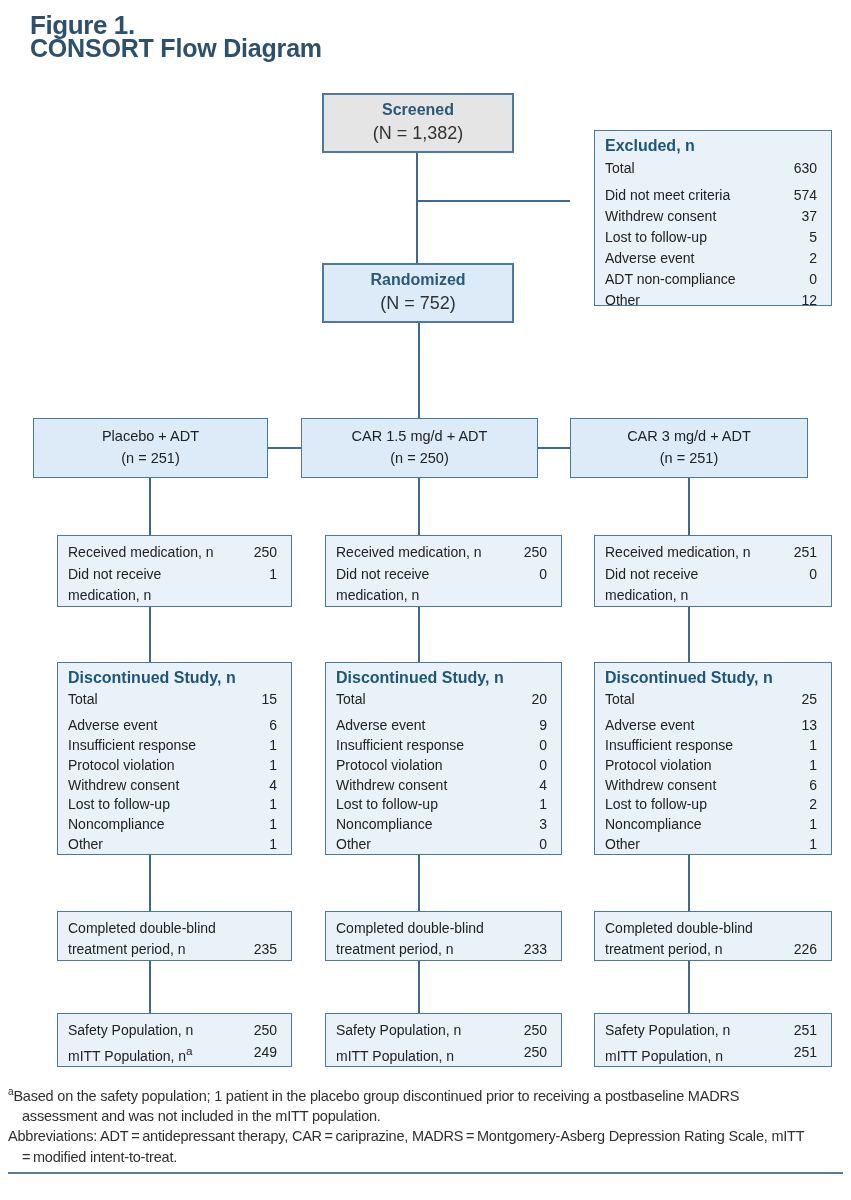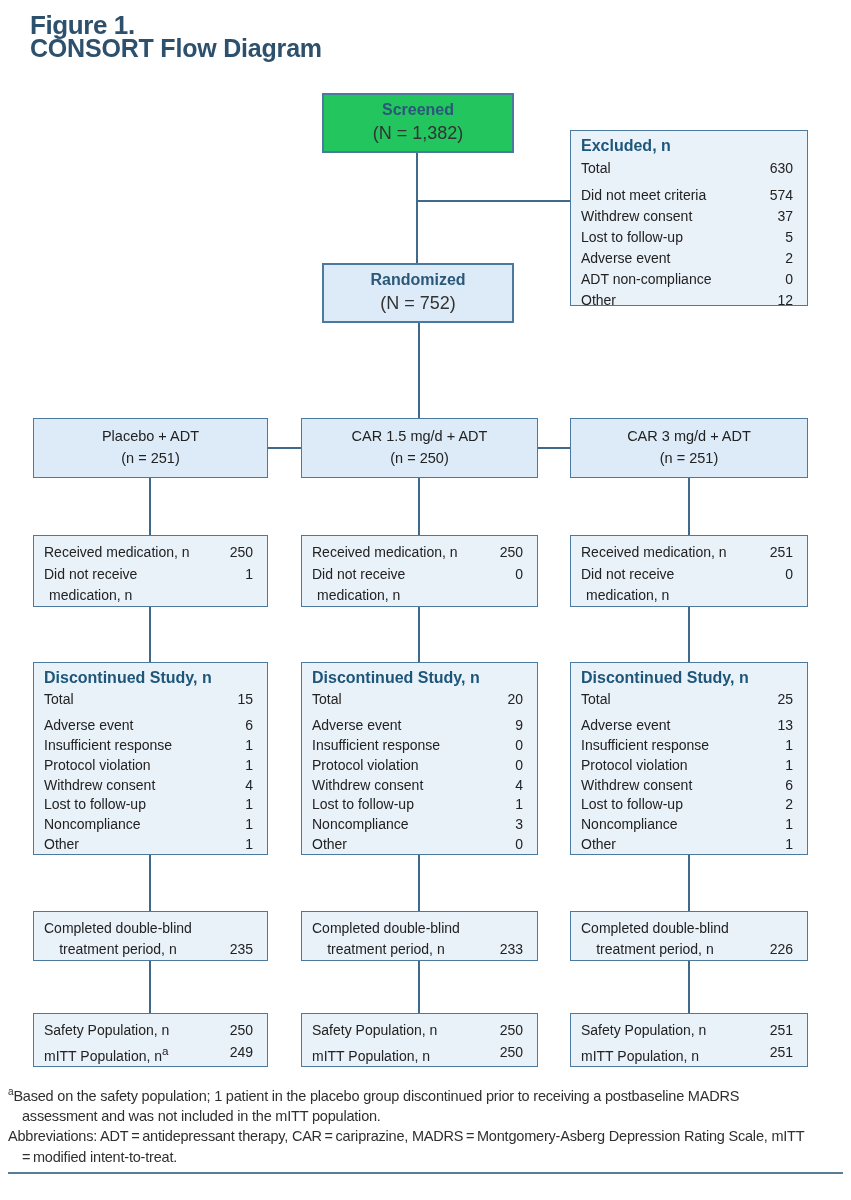--- a/index.html
+++ b/index.html
@@ -14,32 +14,32 @@
                color:#2d506c; letter-spacing:-0.2px; }
 
   
   .vline { position:absolute; width:2px; background:#40698a; }
   .hline { position:absolute; height:2px; background:#40698a; }
 
   
   .box { position:absolute; border:1.5px solid #4b7a9e; background:#e9f1f9; }
   .center-box { display:flex; flex-direction:column; justify-content:center; align-items:center;
                 text-align:center; }
-  .screened { background:#22c55e; border-width:2px; }
+  .screened { background:#e5e5e5; border-width:2px; }
   .randomized { background:#dcebf7; border-width:2px; }
   .arm { background:#dcebf7; }
   .box-title { font-size:16px; font-weight:bold; color:#2b5878; line-height:1.3; }
   .box-sub { font-size:18px; color:#333; line-height:1.35; }
   .arm-name, .arm-n { font-size:14.5px; color:#222; line-height:1.5; }
 
   
-  .listbox { padding:6px 14px 4px 10px; font-size:14px; color:#222; }
+  .listbox { padding:6px 14px 4px 10px; font-size:14px; color:#222;margin-left:24px; }
   .lhead { font-size:16px; font-weight:bold; color:#1e567a; margin-bottom:3px; }
   .lrow { display:flex; justify-content:space-between; align-items:flex-start; line-height:1.45; }
-  .lrow .lbl { white-space:pre-line;text-align:center; }
+  .lrow .lbl { white-space:pre-line; }
   .lrow .val { text-align:center; padding-left:6px; }
   .lrow.total { margin-bottom:6px; }
   .excl .lrow { line-height:1.5; }
   .disc .lrow { line-height:1.42; }
   .completed-box .lrow { align-items:flex-end; line-height:1.5; }
   .recv .lrow, .safety .lrow { line-height:1.55; }
 
   
   .col1 { left:33px;  width:235px; }
   .col2 { left:301px; width:237px; }

